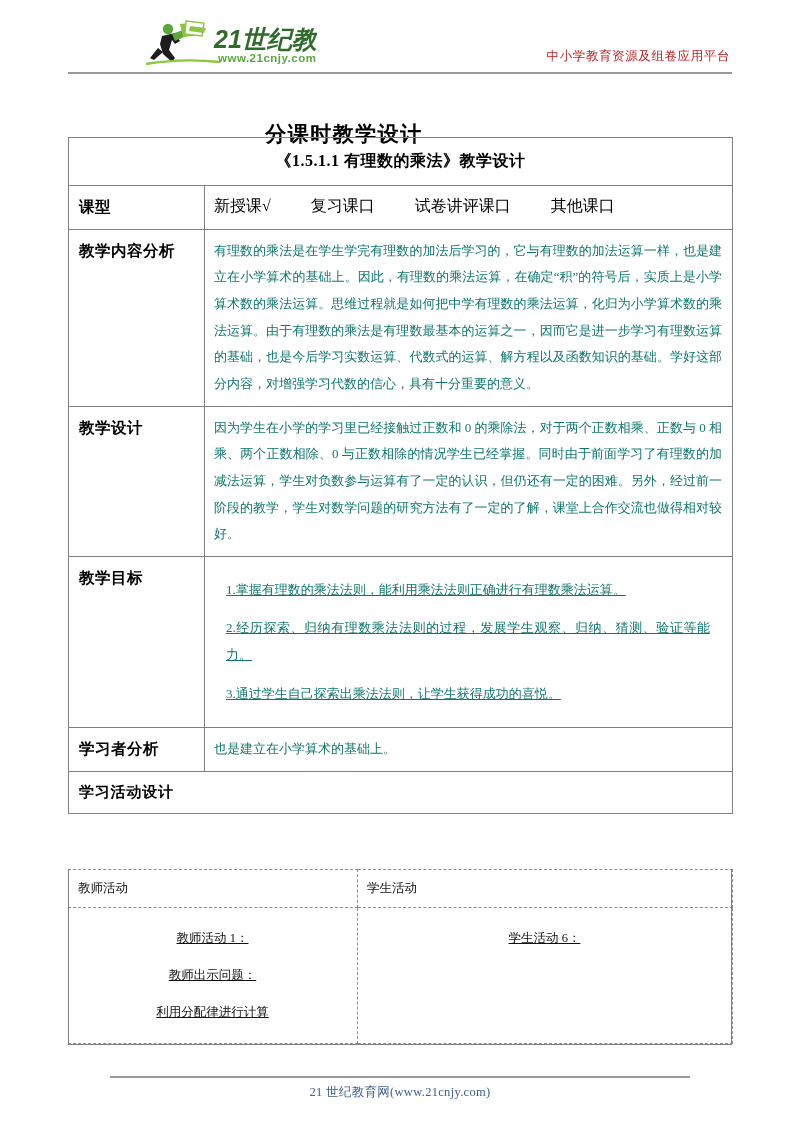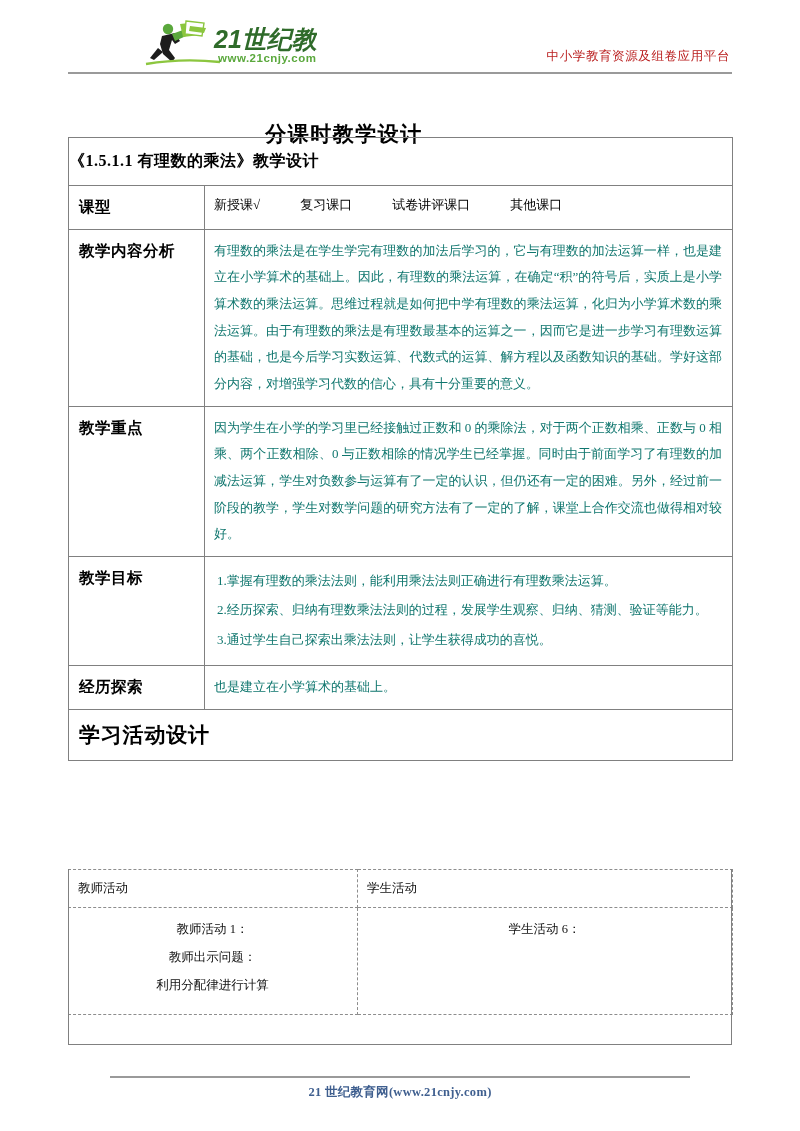--- a/index.html
+++ b/index.html
@@ -93,40 +93,40 @@
     line-height: 1.6;
   }
   .cell-body {
     font-size: 13px;
     line-height: 2.05;
     padding: 8px 10px 8px 9px !important;
     text-align: justify;
     color: #0f766e;
   }
   .title-cell {
-    text-align: left;
+    text-align: center;
     font-size: 16px;
     font-weight: bold;
     letter-spacing: 0.5px;
     padding: 13px 0 13px 0 !important;
   }
   .ctype-cell {
-    font-size: 13px;
+    font-size: 16px;
     padding: 10px 10px 10px 9px !important;
     white-space: nowrap;
     margin-left: 6px;
   }
   .ctype-opt { display: inline-block; margin-right: 40px; }
   .ctype-opt:last-child { margin-right: 0; }
-  .p { margin: 3px; }
+  .p { margin: 12px; text-decoration: underline; }
   .tight { line-height: 2.05; }
 
   
   .section-band {
-    font-size: 21px;
+    font-size: 15px;
     font-weight: bold;
     letter-spacing: 0.8px;
     padding: 11px 0 11px 10px !important;
   }
 
   
   .activity-table {
     position: absolute;
     left: 68px;
     width: 664px;
@@ -169,21 +169,20 @@
   }
   .footer-text {
     position: absolute;
     left: 0;
     top: 1084px;
     width: 800px;
     text-align: center;
     font-size: 12.5px;
     color: #3f5f8f;
     letter-spacing: 0.3px;
-    font-weight: bold;
   }
 </style>
 </head>
 <body>
 
 <div class="page">
 
   <div class="header">
 
     <div class="logo-wrap">
@@ -233,36 +232,36 @@
           <span class="ctype-opt"><span>新授课</span><span>√</span></span><span class="ctype-opt"><span>复习课</span><span>口</span></span><span class="ctype-opt"><span>试卷讲评课</span><span>口</span></span><span class="ctype-opt"><span>其他课</span><span>口</span></span>
         </td>
       </tr>
 
       <tr>
         <td class="cell-head">教学内容分析</td>
         <td class="cell-body">有理数的乘法是在学生学完有理数的加法后学习的，它与有理数的加法运算一样，也是建立在小学算术的基础上。因此，有理数的乘法运算，在确定“积”的符号后，实质上是小学算术数的乘法运算。思维过程就是如何把中学有理数的乘法运算，化归为小学算术数的乘法运算。由于有理数的乘法是有理数最基本的运算之一，因而它是进一步学习有理数运算的基础，也是今后学习实数运算、代数式的运算、解方程以及函数知识的基础。学好这部分内容，对增强学习代数的信心，具有十分重要的意义。</td>
       </tr>
 
       <tr>
-        <td class="cell-head">教学重点</td>
+        <td class="cell-head">教学设计</td>
         <td class="cell-body">因为学生在小学的学习里已经接触过正数和 0 的乘除法，对于两个正数相乘、正数与 0 相乘、两个正数相除、0 与正数相除的情况学生已经掌握。同时由于前面学习了有理数的加减法运算，学生对负数参与运算有了一定的认识，但仍还有一定的困难。另外，经过前一阶段的教学，学生对数学问题的研究方法有了一定的了解，课堂上合作交流也做得相对较好。</td>
       </tr>
 
       <tr>
         <td class="cell-head">教学目标</td>
         <td class="cell-body">
           <p class="p tight">1.掌握有理数的乘法法则，能利用乘法法则正确进行有理数乘法运算。</p>
           <p class="p tight">2.经历探索、归纳有理数乘法法则的过程，发展学生观察、归纳、猜测、验证等能力。</p>
           <p class="p tight">3.通过学生自己探索出乘法法则，让学生获得成功的喜悦。</p>
         </td>
       </tr>
 
 
       <tr>
-        <td class="cell-head">经历探索</td>
+        <td class="cell-head">学习者分析</td>
         <td class="cell-body">也是建立在小学算术的基础上。</td>
       </tr>
 
       <tr>
         <td class="section-band" colspan="2">学习活动设计</td>
       </tr>
     </tbody>
   </table>
 
   <table class="activity-table" style="top:869px;">

